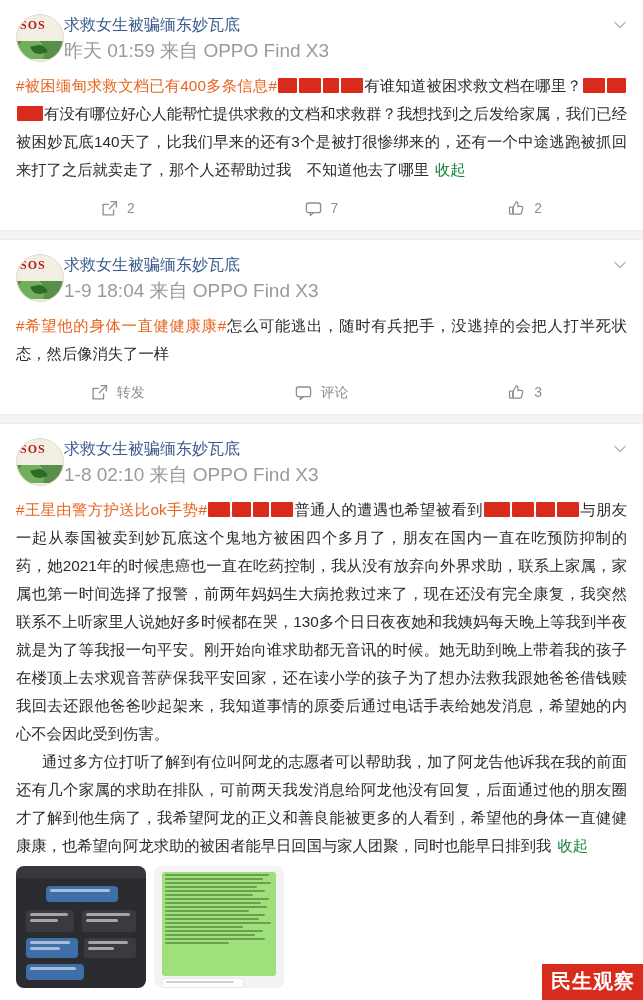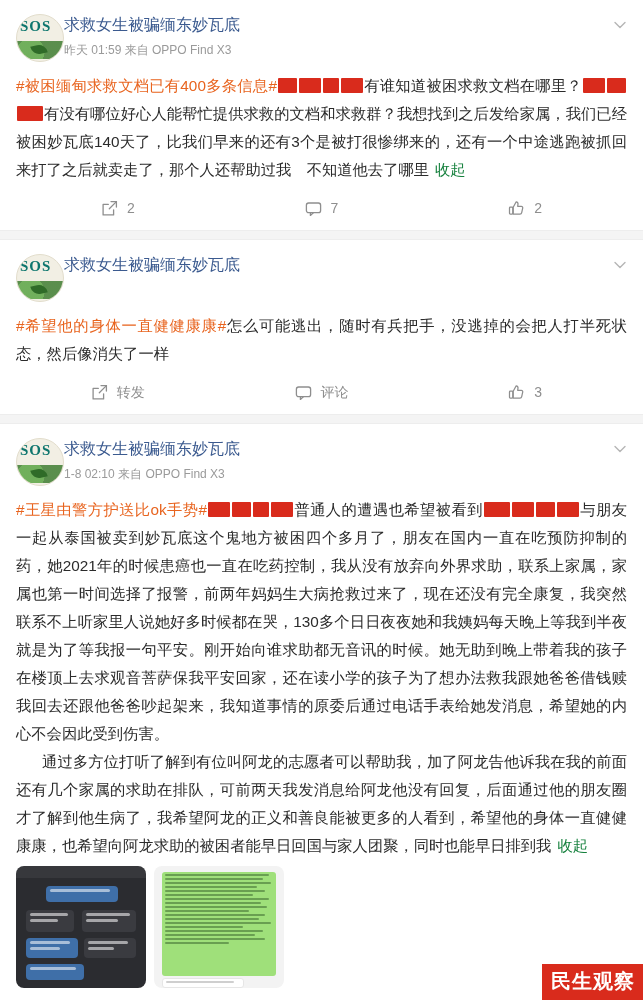--- a/index.html
+++ b/index.html
@@ -40,23 +40,23 @@
     background: #f2efe4;
     border: 1px solid #e2ddcc;
     position: relative;
     flex: 0 0 auto;
     overflow: hidden;
   }
   .avatar .sos {
     position: absolute;
     top: 4px;
     left: 3px;
-    font-size: 15px;
+    font-size: 12px;
     font-weight: bold;
-    color: #0f766e;
+    color: #b91c1c;
     letter-spacing: 1px;
     line-height: 1;
     font-family: "Liberation Serif", serif;
     text-align: center;
   }
   .avatar .grn {
     position: absolute;
     bottom: 2px;
     left: 0;
     right: 0;
@@ -79,21 +79,21 @@
     min-width: 0;
   }
   .uname {
     font-size: 16px;
     color: #3b5a8f;
     font-weight: normal;
     line-height: 20px;
     margin-top: 1px;
   }
   .meta {
-    font-size: 12px;
+    font-size: 19px;
     color: #9a9a9a;
     margin-top: 7px;
     line-height: 17px;
   }
   .chev {
     position: absolute;
     right: 16px;
     top: 18px;
     width: 14px;
     height: 14px;
@@ -293,20 +293,21 @@
       </svg>
     </div>
     <div class="post-head">
       <div class="avatar">
         <span class="sos">SOS</span>
         <span class="grn"></span>
         <span class="leaf"></span>
       </div>
       <div class="head-text">
         <div class="uname">求救女生被骗缅东妙瓦底</div>
+        <div class="meta">1-9 18:04 来自 OPPO Find X3</div>
       </div>
     </div>
     <div class="body">
       <span class="topic">#希望他的身体一直健健康康#</span><span>怎么可能逃出，随时有兵把手，没逃掉的会把人打半死状态，然后像消失了一样</span>
     </div>
     <div class="actions">
       <div class="act">
         <span class="ico">
           <svg viewBox="0 0 17 17" width="17" height="17" aria-hidden="true">
             <path d="M10 1.6h5.4v5.4" fill="none" stroke="currentColor" stroke-width="1.3" stroke-linecap="round"></path>

